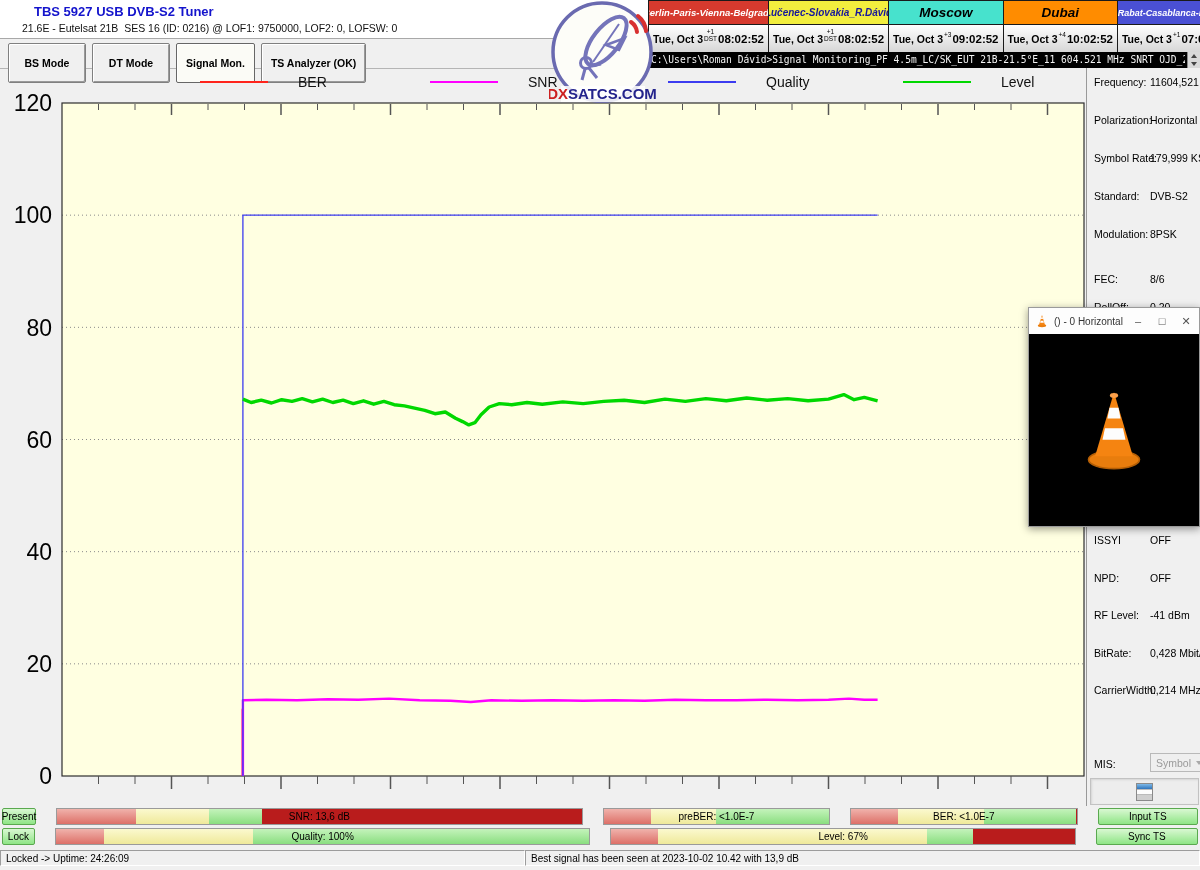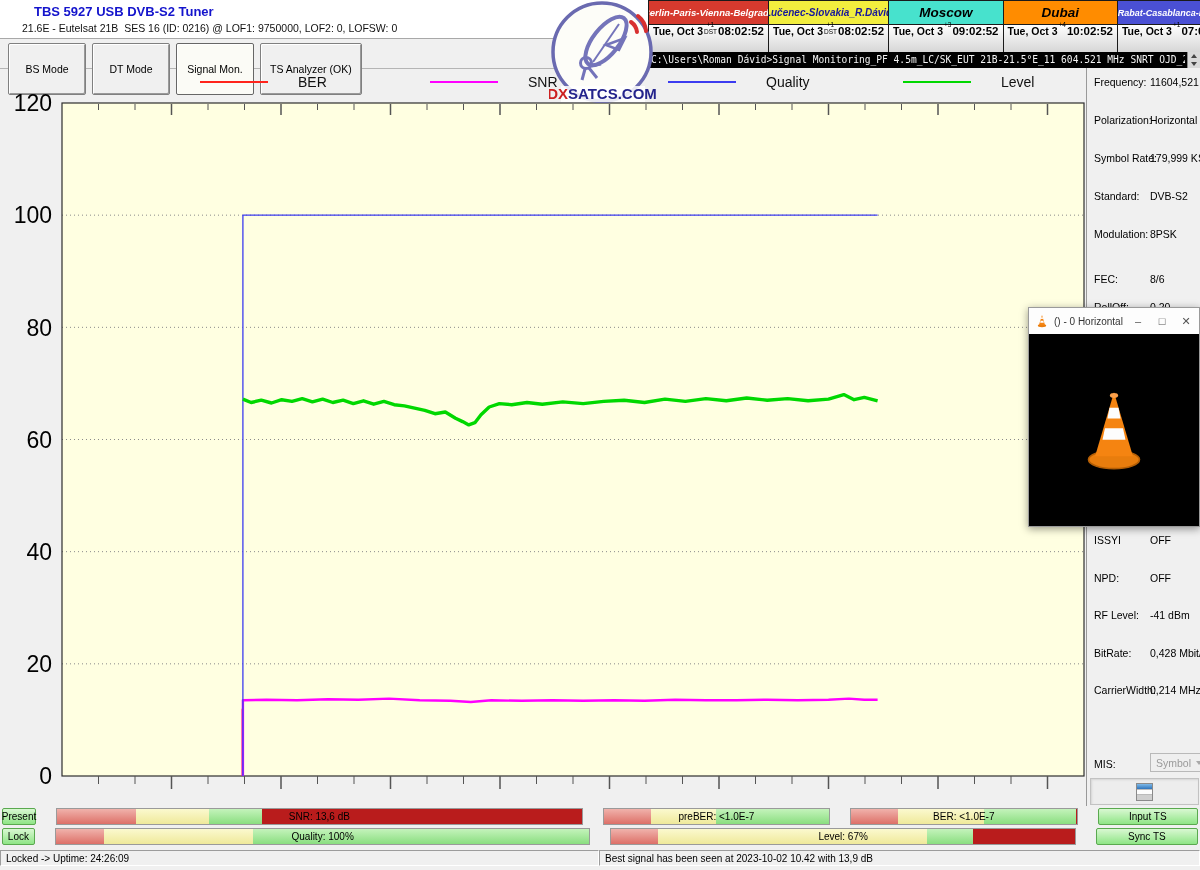--- a/index.html
+++ b/index.html
@@ -4,35 +4,35 @@
 <style>
   html,body{margin:0;padding:0;}
   .window{position:relative;width:1200px;height:870px;background:#f0f0f0;overflow:hidden;
           font-family:"Liberation Sans",sans-serif;color:#000;}
   
   .header{position:absolute;left:0;top:0;width:648px;height:38px;background:#fff;border-bottom:1px solid #a8a8a8;}
   .app-title{position:absolute;left:34px;top:4px;font-size:13px;font-weight:bold;color:#1414cc;white-space:pre;}
   .app-subtitle{position:absolute;left:22px;top:22px;font-size:10.5px;color:#111;white-space:pre;}
   .toolbar{position:absolute;left:0;top:39px;width:648px;height:29px;background:#f0f0f0;border-bottom:1px solid #b5b5b5;}
   .tabs{display:flex;gap:6px;padding:4px 0 0 8px;}
-  .tab{height:18px;min-width:58px;padding:16px 9px;font-size:10.5px;display:flex;align-items:center;justify-content:center;
+  .tab{height:18px;min-width:58px;padding:10px 9px;font-size:10.5px;display:flex;align-items:center;justify-content:center;
        background:#f0f0f0;border:1px solid #808080;border-radius:2px;cursor:default;
-       box-shadow:inset 1px 1px 0 #ffffff, inset -1px -1px 0 #9a9a9a;}
+       box-shadow:inset 1px 1px 0 #ffffff, inset -1px -1px 0 #9a9a9a;font-weight:bold;}
   .tab.active{background:#fbfbf6;border-color:#666;box-shadow:inset 1px 1px 0 #fff;}
   
   .clocks{position:absolute;left:648px;top:0;width:552px;height:52px;display:grid;
           grid-template-columns:repeat(5,1fr);grid-template-rows:24px 27px;border:1px solid #1a1a1a;box-sizing:border-box;}
   .clock-city{display:flex;align-items:center;justify-content:center;font-style:italic;font-weight:bold;
               border-right:1px solid #1a1a1a;border-bottom:1px solid #1a1a1a;white-space:nowrap;overflow:hidden;}
   .clock-city:nth-child(1){font-size:9.5px;}
   .clock-city:nth-child(2){font-size:10px;}
   .clock-city:nth-child(3),.clock-city:nth-child(4){font-size:13.5px;}
   .clock-city:nth-child(5){font-size:9px;}
   .clock-city:nth-child(5n){border-right:none;}
-  .clock-time{display:flex;align-items:flex-start;justify-content:space-between;padding:0 4px;
+  .clock-time{display:flex;align-items:center;justify-content:space-between;padding:0 4px;
               background:linear-gradient(#ffffff,#d6d6d6);border-right:1px solid #1a1a1a;font-size:10.5px;}
   .clock-time:nth-child(5n){border-right:none;}
   .clock-date{font-weight:bold;white-space:nowrap;}
   .clock-tz{display:flex;flex-direction:column;align-items:center;font-size:6.5px;line-height:1.05;margin:0 1px;transform:translateY(-3px);}
   .clock-hms{font-weight:bold;font-size:11.5px;white-space:nowrap;}
   
   .console{position:absolute;left:648px;top:52px;width:552px;height:16px;background:#000;}
   .console-text{position:absolute;left:3px;top:1px;right:15px;color:#f4f4f4;font-family:"DejaVu Sans Mono",monospace;
                 font-size:9.6px;line-height:14px;white-space:nowrap;overflow:hidden;}
   .console-scroll{position:absolute;right:0;top:0;width:13px;height:16px;background:#d9d9d9;border-left:1px solid #888;
@@ -80,21 +80,21 @@
   .meter-bar{position:relative;height:17px;border:1px solid #9a9a9a;background:#b91c1c;box-sizing:border-box;display:flex;overflow:hidden;}
   .seg{height:100%;}
   .seg-red{background:linear-gradient(#f0b2ab,#dd7068);}
   .seg-yellow{background:linear-gradient(#fbf9cf,#efe99a);}
   .seg-green{background:linear-gradient(#c4f3bb,#8ade80);}
   .meter-label{position:absolute;inset:0;text-align:center;font-size:10px;line-height:15px;color:#000;}
   
   .statusbar{position:absolute;left:0;top:849px;width:1200px;height:18px;background:#f0f0f0;display:flex;}
   .status-cell{height:16px;margin-top:1px;border:1px solid;border-color:#9c9c9c #ffffff #ffffff #9c9c9c;
                font-size:10px;line-height:15px;padding-left:5px;box-sizing:border-box;white-space:nowrap;overflow:hidden;}
-  .status-left{width:599px;}
+  .status-left{width:525px;}
   .status-right{flex:1;}
 </style>
 </head>
 <body>
 
 <div class="window">
 
   <div class="header">
     <div class="app-title">TBS 5927 USB DVB-S2 Tuner</div>
     <div class="app-subtitle">21.6E - Eutelsat 21B  SES 16 (ID: 0216) @ LOF1: 9750000, LOF2: 0, LOFSW: 0</div>

